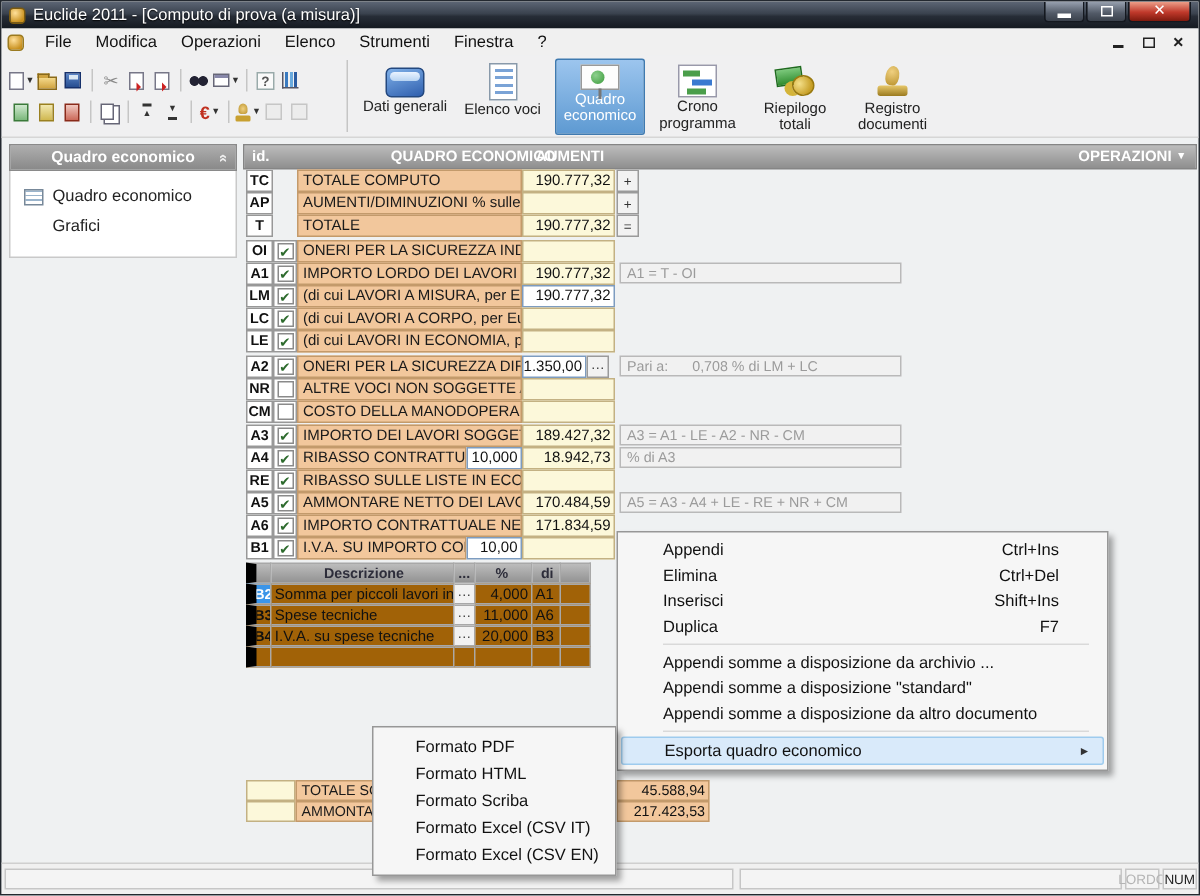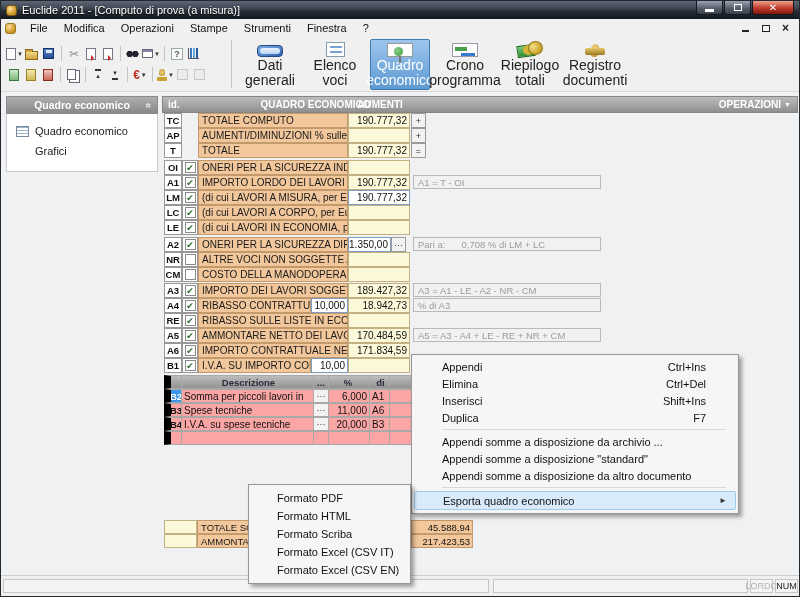--- a/index.html
+++ b/index.html
@@ -52,21 +52,21 @@
   .g-pages{width:9px;height:11px;background:#fff;border:1px solid #667;box-shadow:3px 2px 0 0 #fff,3px 2px 0 1px #667;margin-right:4px;}
   .g-top{border-top:2px solid #333;color:#333;font-size:6px;line-height:8px;padding-top:1px;}
   .g-bot{border-bottom:2px solid #333;color:#333;font-size:6px;line-height:8px;padding-bottom:1px;}
   .g-euro{color:#c03020;font-weight:bold;font-size:12px;}
   .g-stamp{width:10px;height:12px;position:relative;}
   .g-stamp::before{content:"";position:absolute;left:50%;top:0;transform:translateX(-50%);width:6px;height:7px;background:radial-gradient(#f0d080,#b8902a);border-radius:50% 50% 30% 30%;}
   .g-stamp::after{content:"";position:absolute;left:0;bottom:0;width:10px;height:4px;background:#c8a030;border-radius:1px;}
   .g-dis{width:11px;height:11px;background:#ececec;border:1px solid #c6c6c6;}
   .tb-sep{width:1px;background:#c5c5c5;margin:3px 2px;}
   .big-btns{display:flex;align-items:center;gap:5px;padding-left:6px;}
-  .bb{width:60px;height:51px;display:flex;flex-direction:column;align-items:center;border-radius:2px;font-size:14px;line-height:1.1;text-align:center;color:#222;padding-top:1px;border:1px solid transparent;}
+  .bb{width:60px;height:51px;display:flex;flex-direction:column;align-items:center;border-radius:2px;font-size:10px;line-height:1.1;text-align:center;color:#222;padding-top:1px;border:1px solid transparent;}
   .bb.selected{background:linear-gradient(#9cc5ee,#5e9ad2);border-color:#3f7ab0;color:#fff;}
   .bi{position:relative;width:30px;height:27px;margin:0 auto 1px;}
   .bi-dati{background:linear-gradient(160deg,#7fb0e8,#2f5fae);border-radius:4px;border:1px solid #23487f;width:26px;height:20px;margin-top:4px;}
   .bi-dati::before{content:"";position:absolute;left:2px;right:2px;top:2px;height:6px;background:linear-gradient(#eaf3ff,#b8d4f2);border-radius:3px;}
   .bi-elenco{background:#fff;border:1px solid #8899aa;width:19px;height:25px;margin-top:1px;}
   .bi-elenco::before{content:"";position:absolute;left:3px;right:2px;top:3px;bottom:3px;background:repeating-linear-gradient(180deg,#7aa3d6 0 2px,transparent 2px 5px);}
   .bi-quadro{width:26px;height:17px;background:#fdfdfd;border:1px solid #999;margin-top:2px;}
   .bi-quadro::before{content:"";position:absolute;left:6px;top:3px;width:9px;height:9px;border-radius:50%;background:radial-gradient(circle at 35% 35%,#8ed08e,#3a9a3a);}
   .bi-quadro::after{content:"";position:absolute;left:50%;bottom:-7px;transform:translateX(-50%);width:2px;height:7px;background:#777;}
   .bi-crono{width:26px;height:22px;background:#fff;border:1px solid #99a;margin-top:2px;background-image:linear-gradient(90deg,transparent 0 2px,#4a9e4a 2px 14px,transparent 14px),linear-gradient(90deg,transparent 0 8px,#3a7ad0 8px 22px,transparent 22px),linear-gradient(90deg,transparent 0 5px,#4a9e4a 5px 18px,transparent 18px);background-size:100% 4px;background-position:0 3px,0 9px,0 15px;background-repeat:no-repeat;}
@@ -106,22 +106,22 @@
   .cval{left:186px;width:62px;background:#fcf8da;border:1px solid #c3b183;justify-content:flex-end;padding-right:2px;}
   .cval.white{background:#fff;border:1px solid #7d9cc0;}
   .cval.narrow{width:43px;}
   .cbtn{left:249px;width:15px;background:#f2f2f2;border:1px solid #9a9a9a;justify-content:center;font-size:9px;color:#333;}
   .cbtn.a2pos{left:229px;}
   .cnote{left:251px;width:188px;height:14px;top:0;background:#f1f1f1;border:1px solid #b9b9b9;color:#9b9b9b;font-size:9.5px;padding-left:4px;display:flex;align-items:center;white-space:nowrap;overflow:hidden;}
   .cnote .part2{margin-left:16px;}
 
   
   .sub{position:absolute;left:161px;top:374px;width:636px;z-index:1;font-size:10px;}
-  .srow{display:flex;width:248px;margin-left:2px;height:14px;}
-  .sc{border:1px solid #a8a8a8;border-left:none;display:flex;align-items:center;background:#fca5a5;white-space:nowrap;overflow:hidden;}
+  .srow{display:flex;width:230px;margin-left:2px;height:14px;}
+  .sc{border:1px solid #a8a8a8;border-left:none;display:flex;align-items:center;background:#a16207;white-space:nowrap;overflow:hidden;}
   .srow .sc:first-child{border-left:7px solid #000000;}
   .sh{background:linear-gradient(#bcbcbc,#939393);color:#2d2d3a;font-weight:bold;justify-content:center;font-size:9.5px;}
   .w-id{width:18px;justify-content:center;font-weight:bold;font-size:9.5px;}
   .w-desc{width:132px;padding-left:2px;justify-content:flex-start;}
   .w-dots{width:15px;justify-content:center;}
   .w-pct{width:41px;justify-content:flex-end;padding-right:2px;}
   .w-di{width:20px;padding-left:2px;justify-content:flex-start;}
   .w-end{width:22px;}
   .sel{background:#3b95e8;color:#fff;}
   .dotsbtn{background:#f2f2f2;font-size:9px;color:#333;}
@@ -167,21 +167,21 @@
         </span>
       <span class="wb close">✕</span>
     </span>
   </div>
 
   <div class="menubar">
     <span class="mb-icon"></span>
     <span class="menu-item">File</span>
     <span class="menu-item">Modifica</span>
     <span class="menu-item">Operazioni</span>
-    <span class="menu-item">Stampe</span>
+    <span class="menu-item">Elenco</span>
     <span class="menu-item">Strumenti</span>
     <span class="menu-item">Finestra</span>
     <span class="menu-item">?</span>
     <span class="child-btns">
       <span class="cwb">
           <span class="cbar"></span>
         </span>
       <span class="cwb">
           <span class="csq"></span>
         </span>
@@ -478,21 +478,21 @@
       <span class="sc sh w-desc" style="justify-content:center">Descrizione</span>
       <span class="sc sh w-dots">...</span>
       <span class="sc sh w-pct" style="justify-content:center">%</span>
       <span class="sc sh w-di" style="justify-content:center">di</span>
       <span class="sc sh w-end"></span>
     </div>
     <div class="srow">
       <span class="sc w-id sel">B2</span>
       <span class="sc w-desc">Somma per piccoli lavori in</span>
       <span class="sc w-dots dotsbtn">···</span>
-      <span class="sc w-pct">6,000</span>
+      <span class="sc w-pct">4,000</span>
       <span class="sc w-di">A1</span>
       <span class="sc w-end"></span>
     </div>
     <div class="srow">
       <span class="sc w-id">B3</span>
       <span class="sc w-desc">Spese tecniche</span>
       <span class="sc w-dots dotsbtn">···</span>
       <span class="sc w-pct">11,000</span>
       <span class="sc w-di">A6</span>
       <span class="sc w-end"></span>

